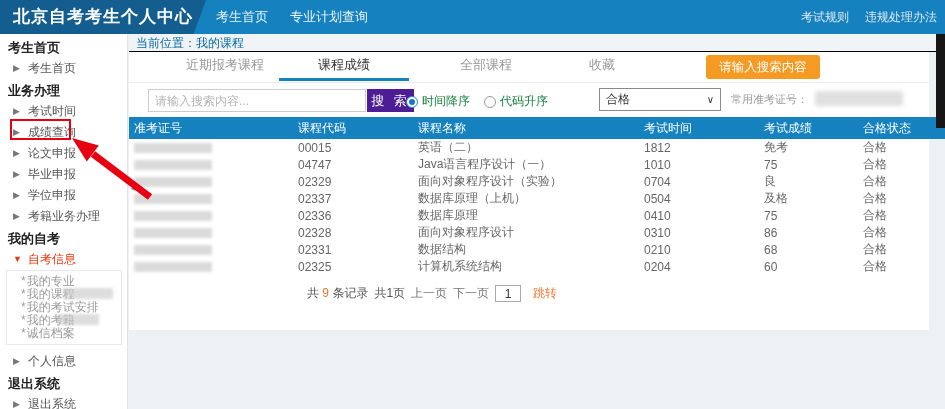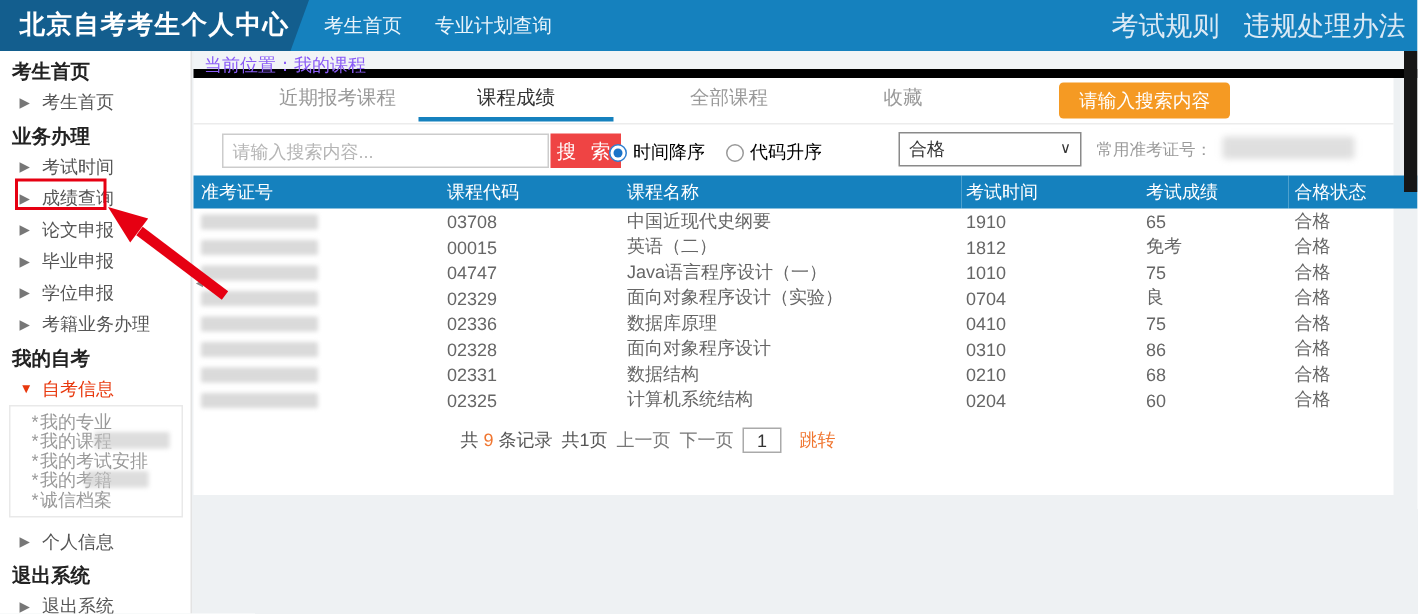--- a/index.html
+++ b/index.html
@@ -8,57 +8,57 @@
   body { position:relative; background:#eef1f3; }
 
   
   .top-header { position:absolute; left:0; top:0; width:945px; height:34px; background:#1581be; z-index:5; }
   .brand-block { position:absolute; left:0; top:0; width:206px; height:34px; background:#135e8e;
     clip-path:polygon(0 0,100% 0,94% 100%,0 100%); }
   .brand-title { position:absolute; left:13px; top:0; line-height:34px; color:#fff; font-size:17px; font-weight:bold; letter-spacing:1px; }
   .top-nav { position:absolute; left:216px; top:0; height:34px; display:flex; align-items:center; gap:22px; }
   .top-nav-item { color:#eaf4fb; font-size:13px; cursor:pointer; }
   .top-links { position:absolute; right:8px; top:0; height:34px; display:flex; align-items:center; gap:16px; }
-  .top-link { color:#dceaf5; font-size:18px; cursor:pointer; }
+  .top-link { color:#dceaf5; font-size:12px; cursor:pointer; }
 
   
   .sidebar { position:absolute; left:0; top:34px; width:128px; height:375px; background:#fff;
     border-right:1px solid #e3e3e3; padding-top:2px; z-index:4; }
   .side-sec-title { height:20px; line-height:20px; padding-left:8px; font-size:13px; font-weight:bold; color:#222; margin-top:2px; }
   .side-item { position:relative; height:21px; line-height:21px; padding-left:28px; font-size:12px; color:#555; cursor:pointer; }
   .side-item .caret { position:absolute; left:13px; top:0; font-size:9px; color:#777; }
   .side-item.red-item { color:#e8380d; }
   .side-item.red-item .caret { color:#e8380d; }
   .sub-box { margin:0 5px 0 6px; border:1px solid #e9e9e9; padding:4px 0 4px 0; position:relative; }
   .sub-item { height:13px; line-height:13px; padding-left:14px; font-size:12px; color:#9a9a9a; cursor:pointer; }
   .sub-item .star { margin-right:1px; }
   .redact-sub { position:absolute; background:rgba(199,199,199,.6); filter:blur(1.5px); border-radius:1px; }
   .side-gap { height:6px; }
   .collapse-handle { position:absolute; left:129px; top:184px; font-size:8px; color:#8a8a8a; z-index:6; }
 
   
   .main { position:absolute; left:129px; top:34px; width:816px; height:375px; }
-  .breadcrumb-bar { height:18px; line-height:18px; background:#f1f4f6; border-bottom:6px solid #000000;
-    padding-left:7px; font-size:12px; color:#8b5cf6; }
+  .breadcrumb-bar { height:18px; line-height:18px; background:#f1f4f6; border-bottom:1px solid #000000;
+    padding-left:7px; font-size:12px; color:#0369a1; }
   .card { background:#fff; width:800px; height:278px; position:relative; }
 
   .tabs-row { position:relative; height:30px; }
   .tab { position:absolute; top:4px; font-size:13px; color:#999; text-align:center; cursor:pointer; }
   .tab.active { color:#333; border-bottom:3px solid #1581be; padding-bottom:4px; }
   .set-ticket-btn { position:absolute; left:577px; top:3px; width:114px; height:24px; line-height:24px;
     background:#f59a23; color:#fff; font-size:12.5px; text-align:center; border-radius:3px; cursor:pointer; }
   .tabs-divider { height:1px; background:#ececec; }
 
   .toolbar { position:relative; height:34px; }
   .search-input { position:absolute; left:19px; top:6px; width:218px; height:23px; border:1px solid #ccc;
     font-size:12px; padding-left:6px; color:#333; outline:none; }
   .search-input::placeholder { color:#b5b5b5; }
-  .search-btn { position:absolute; left:238px; top:6px; width:47px; height:23px; background:#ef4444; color:#fff;
+  .search-btn { position:absolute; left:238px; top:6px; width:47px; height:23px; background:#4c1d95; color:#fff;
     border:none; font-size:13px; letter-spacing:3px; cursor:pointer; }
-  .radio-group { position:absolute; left:277px; top:10px; display:flex; align-items:center; gap:14px; font-size:12px; color:#000000; }
+  .radio-group { position:absolute; left:277px; top:10px; display:flex; align-items:center; gap:14px; font-size:12px; color:#15803d; }
   .radio-opt { display:flex; align-items:center; gap:4px; cursor:pointer; }
   .radio-dot { width:12px; height:12px; border-radius:50%; border:1px solid #999; background:#fff; position:relative; }
   .radio-dot.checked { border-color:#2f7fd1; }
   .radio-dot.checked::after { content:""; position:absolute; left:2px; top:2px; width:6px; height:6px; border-radius:50%; background:#1a73c8; }
   .filter-select { position:absolute; left:470px; top:5px; width:122px; height:23px; border:1px solid #8a8a8a;
     line-height:21px; font-size:12px; color:#333; padding:0 6px; cursor:pointer; background:#fff; }
   .filter-select .chev { float:right; font-size:10px; color:#333; }
   .ticket-label { position:absolute; left:602px; top:9px; font-size:11px; color:#9a9a9a; }
   .ticket-value-redacted { position:absolute; left:686px; top:8px; width:88px; height:15px;
     background:#dfdfdf; filter:blur(2px); border-radius:2px; }
@@ -208,48 +208,48 @@
           <th class="p2">课程代码</th>
           <th class="p3">课程名称</th>
           <th class="p4">考试时间</th>
           <th class="p5">考试成绩</th>
           <th class="p6">合格状态</th>
         </tr>
       </thead>
       <tbody>
         <tr>
           <td class="p1"><span class="redact-cell"></span></td>
-          <td class="p2">03708</td>
-          <td class="p3">中国近现代史纲要</td>
-          <td class="p4">1910</td>
-          <td class="p5">65</td>
-          <td class="p6">合格</td>
-        </tr>
-        <tr>
-          <td class="p1"><span class="redact-cell"></span></td>
           <td class="p2">00015</td>
           <td class="p3">英语（二）</td>
           <td class="p4">1812</td>
           <td class="p5">免考</td>
           <td class="p6">合格</td>
         </tr>
         <tr>
           <td class="p1"><span class="redact-cell"></span></td>
           <td class="p2">04747</td>
           <td class="p3">Java语言程序设计（一）</td>
           <td class="p4">1010</td>
           <td class="p5">75</td>
           <td class="p6">合格</td>
         </tr>
         <tr>
           <td class="p1"><span class="redact-cell"></span></td>
           <td class="p2">02329</td>
           <td class="p3">面向对象程序设计（实验）</td>
           <td class="p4">0704</td>
           <td class="p5">良</td>
+          <td class="p6">合格</td>
+        </tr>
+        <tr>
+          <td class="p1"><span class="redact-cell"></span></td>
+          <td class="p2">02337</td>
+          <td class="p3">数据库原理（上机）</td>
+          <td class="p4">0504</td>
+          <td class="p5">及格</td>
           <td class="p6">合格</td>
         </tr>
         <tr>
           <td class="p1"><span class="redact-cell"></span></td>
           <td class="p2">02336</td>
           <td class="p3">数据库原理</td>
           <td class="p4">0410</td>
           <td class="p5">75</td>
           <td class="p6">合格</td>
         </tr>

